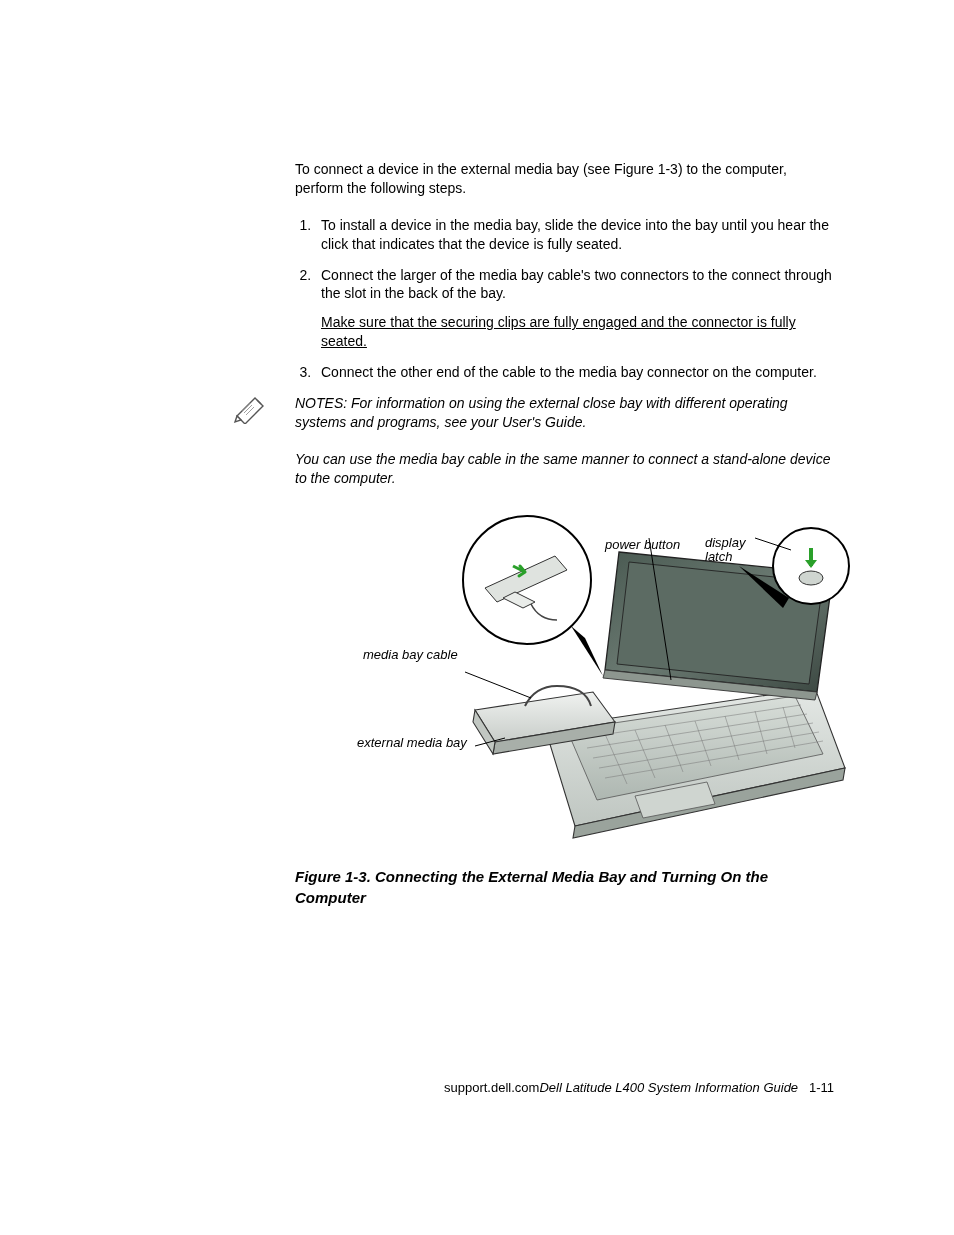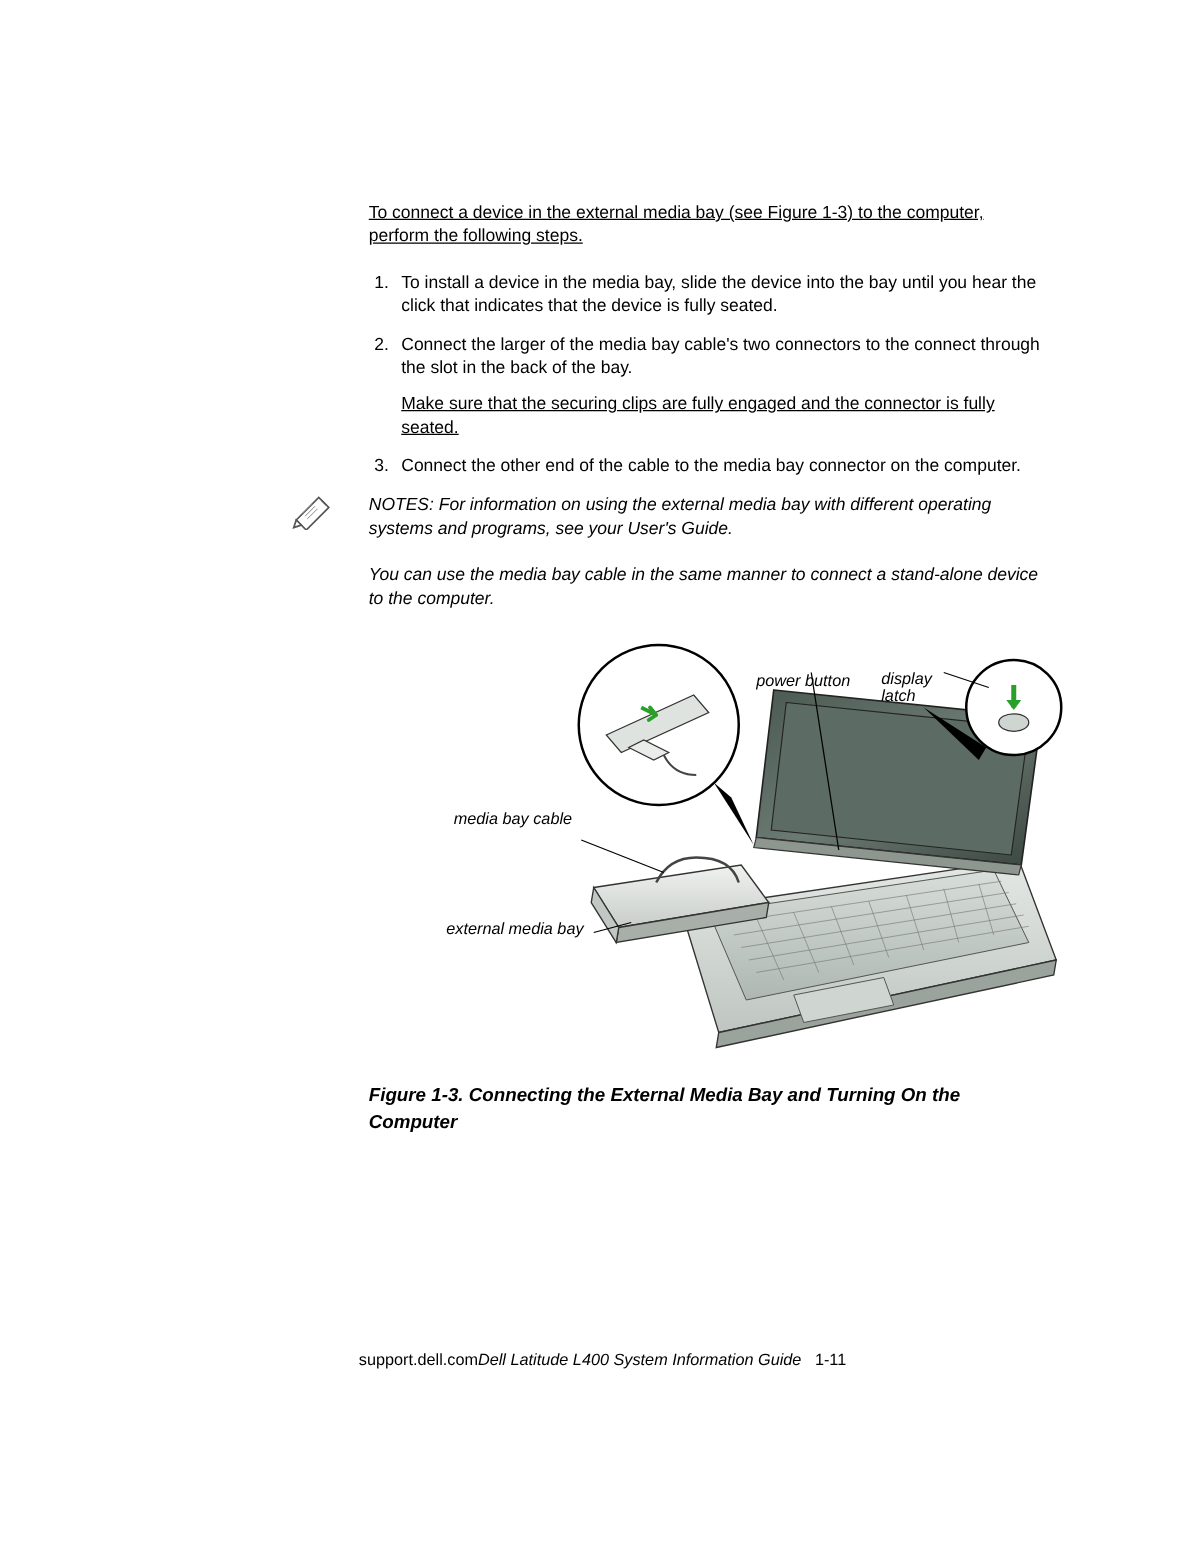--- a/index.html
+++ b/index.html
@@ -25,21 +25,20 @@
     font-weight: 700;
     font-style: italic;
     font-size: 20px;
     margin: 0 0 14px 0;
     letter-spacing: .2px;
   }
   p.intro {
     font-size: 14px;
     margin: 0 0 18px 0;
     line-height: 1.35;
-    text-decoration: underline;
   }
   .note-block {
     position: relative;
     margin: 0 0 18px 0;
   }
   .note-text {
     font-style: italic;
     font-size: 14px;
     line-height: 1.35;
     margin: 0;
@@ -83,21 +82,21 @@
     font-size: 13px;
     line-height: 1.1;
     white-space: nowrap;
   }
   .footer {
     position: absolute;
     bottom: 140px;
     left: 130px;
     right: 120px;
     display: flex;
-    justify-content: center;
+    justify-content: flex-end;
     font-size: 13px;
     align-items: baseline;
   }
   .footer .left {
     font-family: Arial, Helvetica, sans-serif;
   }
   .footer .right {
     font-style: italic;
   }
   .footer .pgnum {
@@ -124,21 +123,21 @@
 
     <div class="note-block">
       <span class="note-icon">
         <svg width="36" height="30" viewBox="0 0 36 30">
           <path d="M4 22 L22 4 L30 12 L12 30 Z" fill="#fff" stroke="#555" stroke-width="1.4"></path>
           <path d="M4 22 L2 28 L8 26 Z" fill="#fff" stroke="#555" stroke-width="1.4"></path>
           <path d="M24 6 L28 10" stroke="#555" stroke-width="1.2"></path>
           <path d="M9 17 L17 9 M11 19 L19 11 M13 21 L21 13" stroke="#888" stroke-width="0.8"></path>
         </svg>
       </span>
-      <p class="note-text">NOTES: For information on using the external media bay with different operating systems and programs, see your User's Guide.</p>
+      <p class="note-text">NOTES: For information on using the external close bay with different operating systems and programs, see your User's Guide.</p>
     </div>
     <p class="note-text" style="margin-bottom:6px">You can use the media bay cable in the same manner to connect a stand-alone device to the computer.</p>
 
     <div class="figure-wrap">
       <svg width="540" height="340" viewBox="0 0 540 340">
 
         <defs>
           <linearGradient id="gScreen" x1="0" y1="0" x2="1" y2="1">
             <stop offset="0" stop-color="#4a5a52"></stop>
             <stop offset=".5" stop-color="#6b7a72"></stop>

